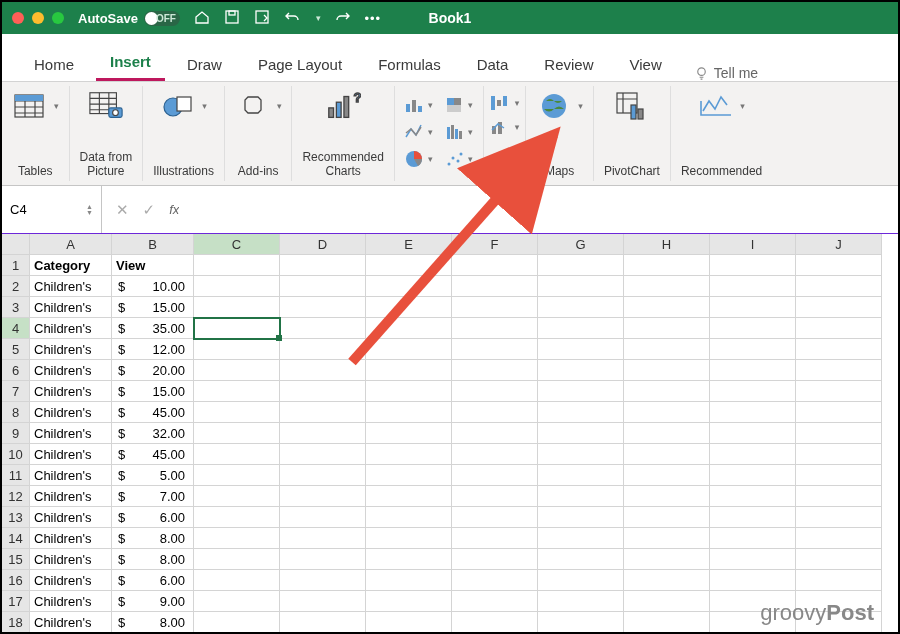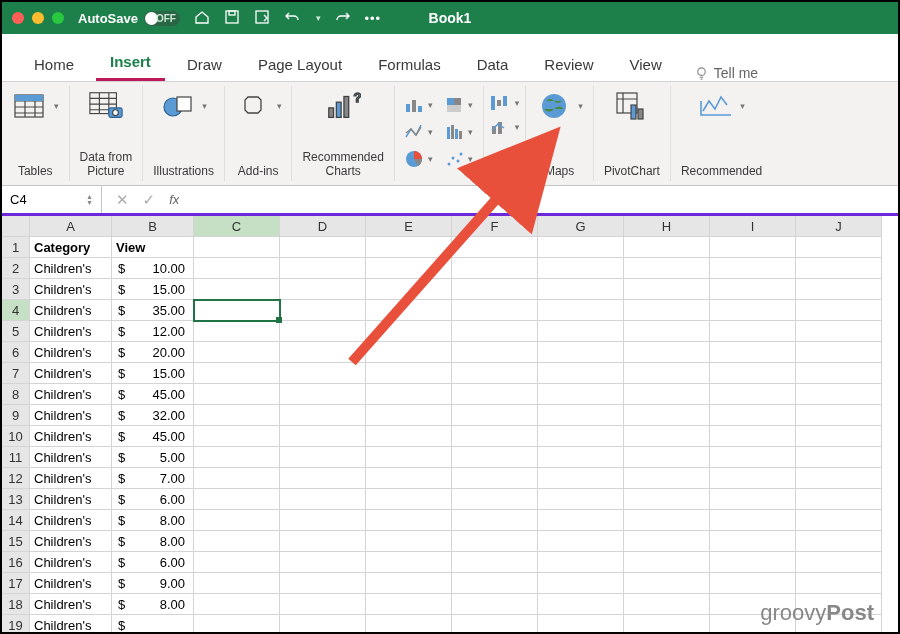--- a/index.html
+++ b/index.html
@@ -23,21 +23,21 @@
   .tellme { display: flex; align-items: center; gap: 5px; color: #666; font-size: 14px; }
   .ribbon { height: 104px; background: #f3f2f1; border-bottom: 1px solid #c5c5c5; display: flex; align-items: center; padding: 4px 0; }
   .group { display: flex; flex-direction: column; align-items: center; padding: 2px 10px; height: 100%; justify-content: space-between; border-right: 1px solid #dedede; }
   .group:last-child { border-right: none; }
   .group-label { font-size: 12px; color: #3a3a3a; text-align: center; line-height: 1.15; }
   .icon-big { width: 36px; height: 36px; display:flex; align-items:center; justify-content:center; }
   .dd { font-size: 9px; color: #777; margin-left: 2px; }
   .charts-grid { display: grid; grid-template-columns: repeat(2, 36px); grid-template-rows: repeat(3, 25px); gap: 2px 4px; padding-top: 4px; }
   .mini { display: flex; align-items: center; justify-content: center; gap:1px; }
   .group-row { display: flex; align-items: center; gap: 4px; }
-  .namebox { height: 30px; display: flex; align-items: center; border-bottom: 3px solid #6d28d9; background:#fff;}
+  .namebox { height: 48px; display: flex; align-items: center; border-bottom: 1px solid #6d28d9; background:#fff;}
   .namebox-cell { width: 100px; border-right: 1px solid #c5c5c5; padding: 0 8px; font-size: 13px; display: flex; align-items: center; justify-content: space-between; height: 100%; }
   .spinner { display: flex; flex-direction: column; font-size: 7px; color: #888; line-height: 6px; }
   .fx-area { display: flex; align-items: center; gap: 14px; padding-left: 14px; height: 100%; color: #aaa; }
   .fx-area .fx { font-style: italic; color: #666; font-size: 13px; }
   .grid { display: flex; flex-direction: column; }
   .grid-row { display: flex; }
   .hdr, .rowhdr, .cell { border-right: 1px solid #d4d4d4; border-bottom: 1px solid #d4d4d4; font-size: 13px; display: flex; align-items: center; height: 21px; }
   .hdr { justify-content: center; background: #e6e6e6; color: #333; font-weight: 400; }
   .corner { width: 28px; background: #e6e6e6; }
   .rowhdr { width: 28px; justify-content: center; background: #e6e6e6; color: #333; }

